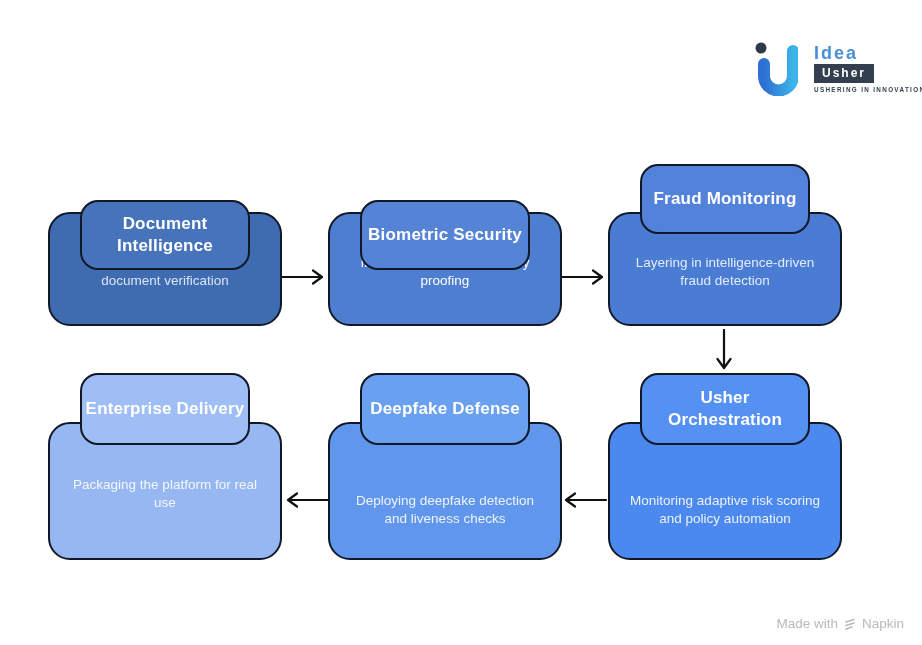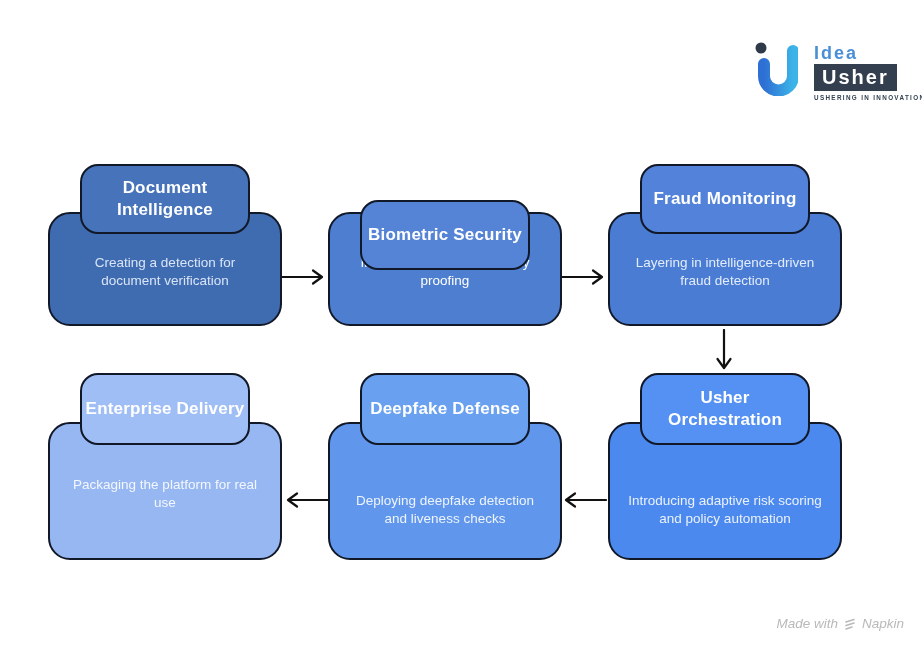--- a/index.html
+++ b/index.html
@@ -49,39 +49,39 @@
   
   .arrow{position:absolute;}
   .arrow svg{display:block;}
   .arrow line,.arrow polyline{stroke:#111111;stroke-width:2.2;fill:none;stroke-linecap:round;stroke-linejoin:round;}
 
   
   .logo{position:absolute;left:752px;top:38px;display:flex;align-items:flex-start;gap:16px;}
   .logo-mark{width:46px;height:58px;}
   .logo-text{display:flex;flex-direction:column;align-items:flex-start;margin-top:6px;}
   .logo-idea{font-size:18px;font-weight:700;letter-spacing:2px;line-height:1;}
-  .logo-usher{font-size:20px;font-weight:700;letter-spacing:2px;line-height:1;
+  .logo-usher{font-size:12px;font-weight:700;letter-spacing:2px;line-height:1;
     padding:3px 8px 4px 8px;margin-top:2px;}
   .logo-tagline{font-size:6.3px;font-weight:700;letter-spacing:1.35px;margin-top:3px;white-space:nowrap;}
 
   
   .footer{
     position:absolute;right:18px;bottom:14px;
     display:flex;align-items:center;gap:5px;
     font-size:13.5px;font-weight:400;
   }
   .footer svg{display:block;}
 </style>
 </head>
 <body style="background: rgb(255, 255, 255);">
 
 <div class="canvas">
 
   <div class="flow-box r1 pos-r1c1">
-    <div class="tab" style="background-color: rgb(70, 115, 185); border-color: rgb(17, 24, 39);">
+    <div class="tab" style="background-color: rgb(70, 115, 185); border-color: rgb(17, 24, 39); margin-top: 36px;">
       <span style="color: rgb(255, 255, 255);">Document Intelligence</span>
     </div>
     <div class="body" style="background-color: rgb(63, 107, 176); border-color: rgb(17, 24, 39);">
       <div class="desc" style="color: rgb(217, 229, 247);">Creating a detection for document verification</div>
     </div>
   </div>
 
   <div class="flow-box r1 pos-r1c2">
     <div class="tab" style="background-color: rgb(85, 132, 214); border-color: rgb(17, 24, 39); margin-top: 36px;">
       <span style="color: rgb(255, 255, 255);">Biometric Security</span>
@@ -98,21 +98,21 @@
     <div class="body" style="background-color: rgb(74, 124, 212); border-color: rgb(17, 24, 39);">
       <div class="desc" style="color: rgb(227, 236, 251);">Layering in intelligence-driven fraud detection</div>
     </div>
   </div>
 
   <div class="flow-box r2 pos-r2c3">
     <div class="tab" style="background-color: rgb(85, 145, 242); border-color: rgb(17, 24, 39);">
       <span style="color: rgb(255, 255, 255);">Usher Orchestration</span>
     </div>
     <div class="body" style="background-color: rgb(75, 137, 238); border-color: rgb(17, 24, 39);">
-      <div class="desc three-line" style="color: rgb(234, 241, 253);">Introducing adaptive risk scoring and policy automation</div>
+      <div class="desc three-line" style="color: rgb(234, 241, 253);">Monitoring adaptive risk scoring and policy automation</div>
     </div>
   </div>
 
   <div class="flow-box r2 pos-r2c2">
     <div class="tab" style="background-color: rgb(105, 160, 240); border-color: rgb(17, 24, 39);">
       <span style="color: rgb(255, 255, 255);">Deepfake Defense</span>
     </div>
     <div class="body" style="background-color: rgb(96, 151, 236); border-color: rgb(17, 24, 39);">
       <div class="desc three-line" style="color: rgb(238, 244, 254);">Deploying deepfake detection and liveness checks</div>
     </div>
@@ -169,21 +169,21 @@
       <circle cx="9" cy="10" r="5.5" fill="#2e3a4a"></circle>
       <path d="M12 26 L12 38 A14.5 14.5 0 0 0 41 38 L41 13" fill="none" stroke="url(#umarkgrad)" stroke-width="12" stroke-linecap="round"></path>
     </svg>
     <div class="logo-text">
       <span class="logo-idea" style="color: rgb(74, 143, 214);">Idea</span>
       <span class="logo-usher" style="background-color: rgb(51, 63, 78); color: rgb(255, 255, 255);">Usher</span>
       <span class="logo-tagline" style="color: rgb(50, 64, 79);">USHERING IN INNOVATION</span>
     </div>
   </div>
 
-  <div class="footer" style="color: rgb(185, 185, 185); font-style: italic;">
+  <div class="footer" style="color: rgb(185, 185, 185);">
     <span>Made with</span>
     <svg width="14" height="14" viewBox="0 0 14 14">
       <g stroke="#b9b9b9" stroke-width="1.6" stroke-linecap="round">
         <line x1="3" y1="5" x2="11" y2="2.5"></line>
         <line x1="3" y1="8.5" x2="11" y2="6"></line>
         <line x1="3" y1="12" x2="9" y2="10"></line>
       </g>
     </svg>
     <span>Napkin</span>
   </div>

